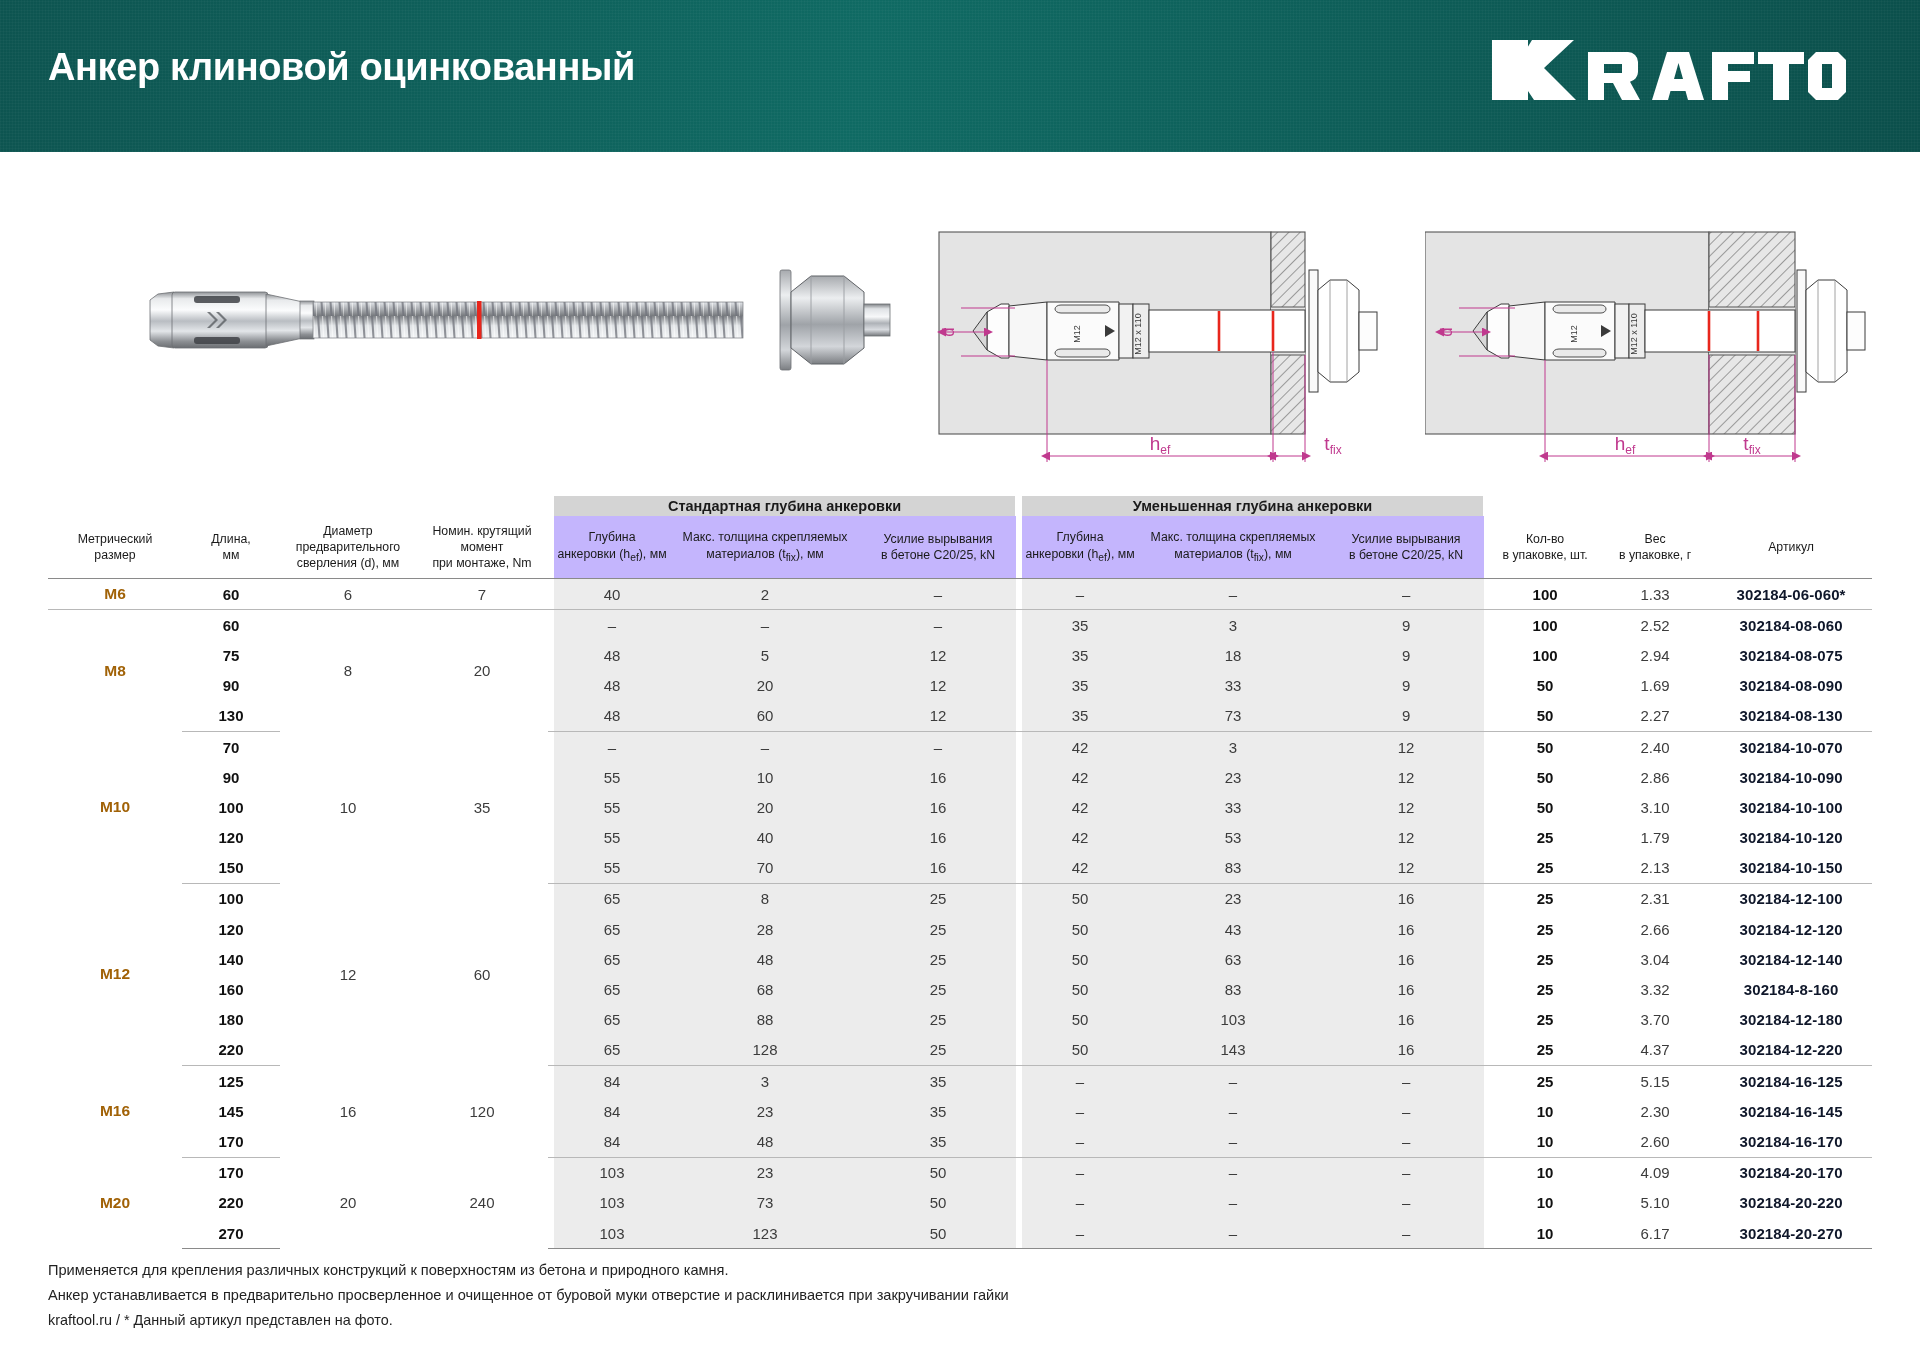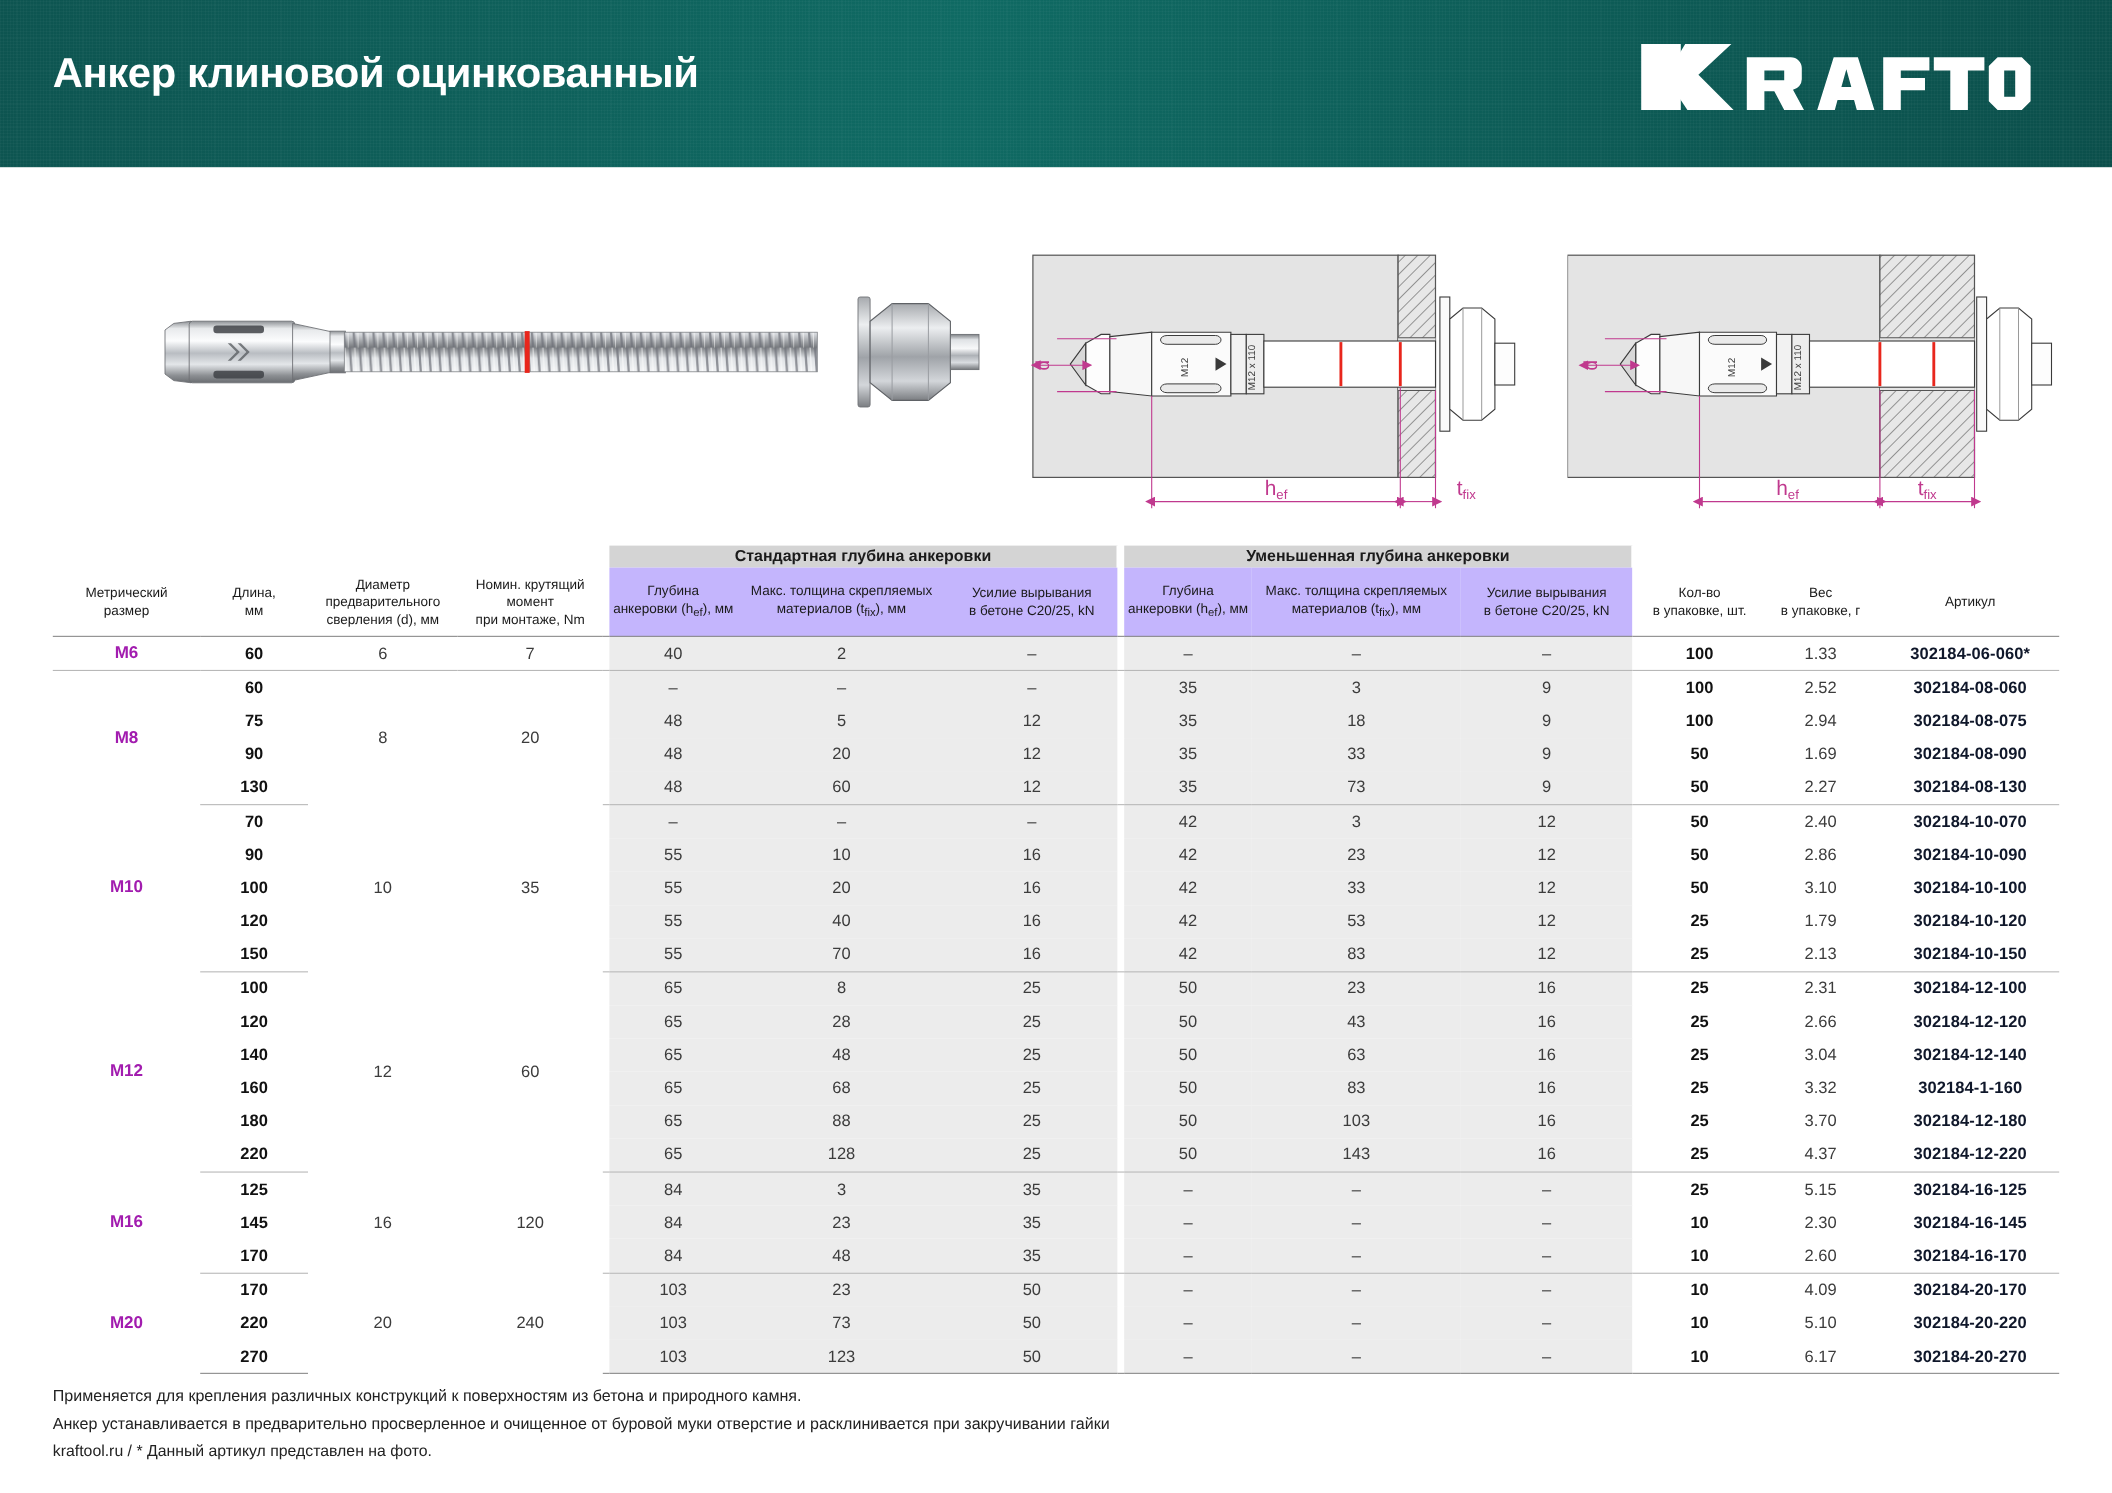--- a/index.html
+++ b/index.html
@@ -114,21 +114,21 @@
   .head-underline td, .head-underline th { border-bottom: 1.6px solid #8a8a8a; }
 
   tbody td {
     font-size: 15px;
     height: 30.2px;
     color: #3c3c3c;
     font-weight: normal;
   }
   td.shade { background: #ececec; }
   td.b { font-weight: bold; color: #111111; }
-  td.size { font-weight: bold; font-size: 15.5px; color: #a21caf; }
+  td.size { font-weight: bold; font-size: 15.5px; color: #a16207; }
   td.art { font-weight: bold; font-size: 15px; color: #0f172a; letter-spacing: 0.1px; }
   tr.grp-end > td { border-bottom: 1.4px solid #b8b8b8; }
   tr.table-end > td { border-bottom: 1.6px solid #8a8a8a; }
 
   .sep-cell { width: 6px; background: #ffffff; }
 
   
   .footer {
     position: absolute;
     left: 48px;
@@ -672,21 +672,21 @@
           <td class="shade">65</td>
           <td class="shade">68</td>
           <td class="shade">25</td>
           <td class="sep-cell"></td>
           <td class="shade">50</td>
           <td class="shade">83</td>
           <td class="shade">16</td>
           <td class="sep-cell"></td>
           <td class="b">25</td>
           <td>3.32</td>
-          <td class="art">302184-1-160</td>
+          <td class="art">302184-8-160</td>
         </tr>
         <tr>
           <td class="b">180</td>
           <td class="sep-cell"></td>
           <td class="shade">65</td>
           <td class="shade">88</td>
           <td class="shade">25</td>
           <td class="sep-cell"></td>
           <td class="shade">50</td>
           <td class="shade">103</td>

